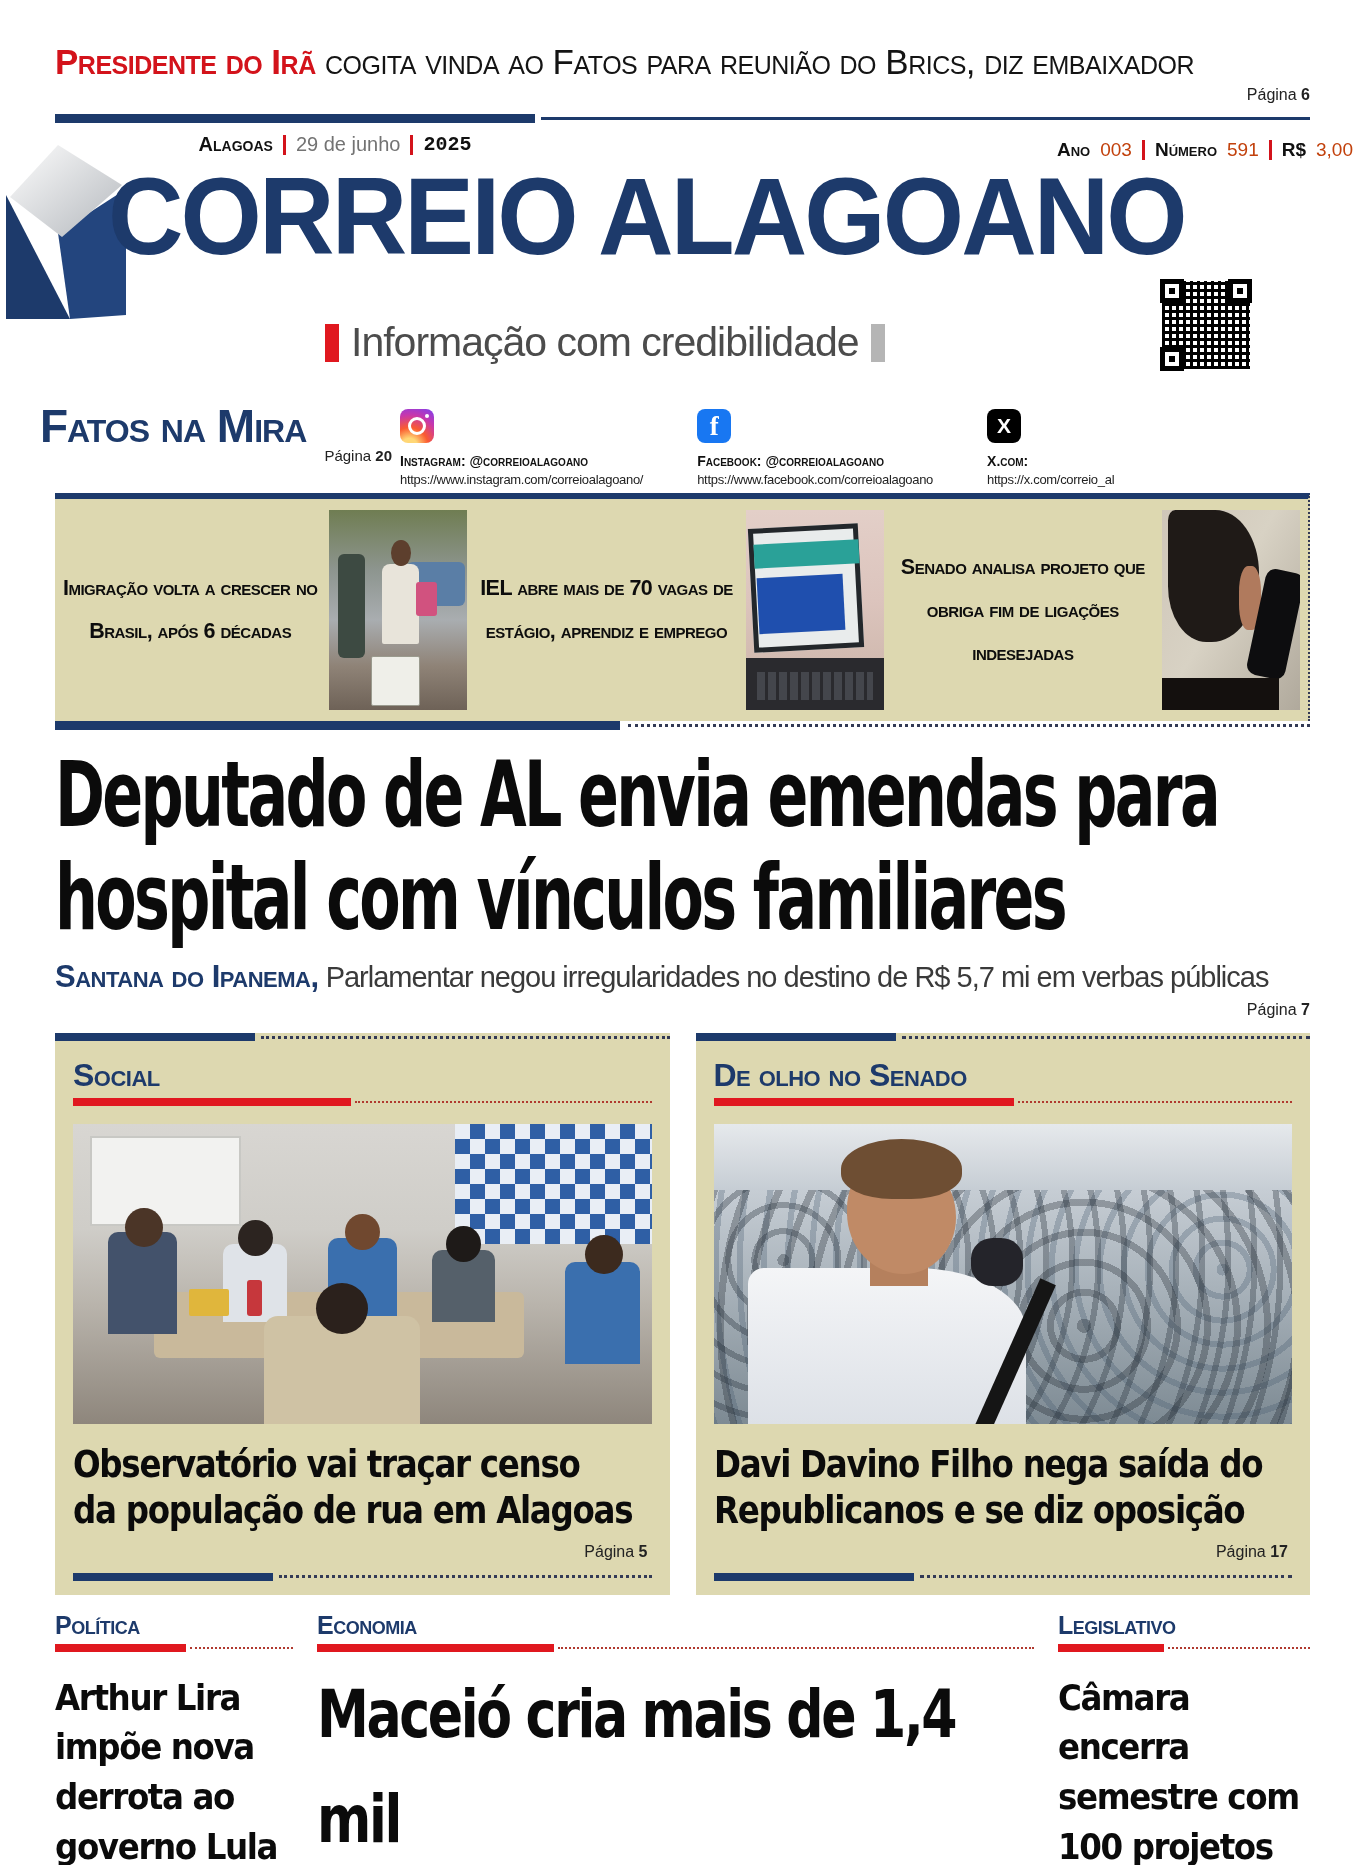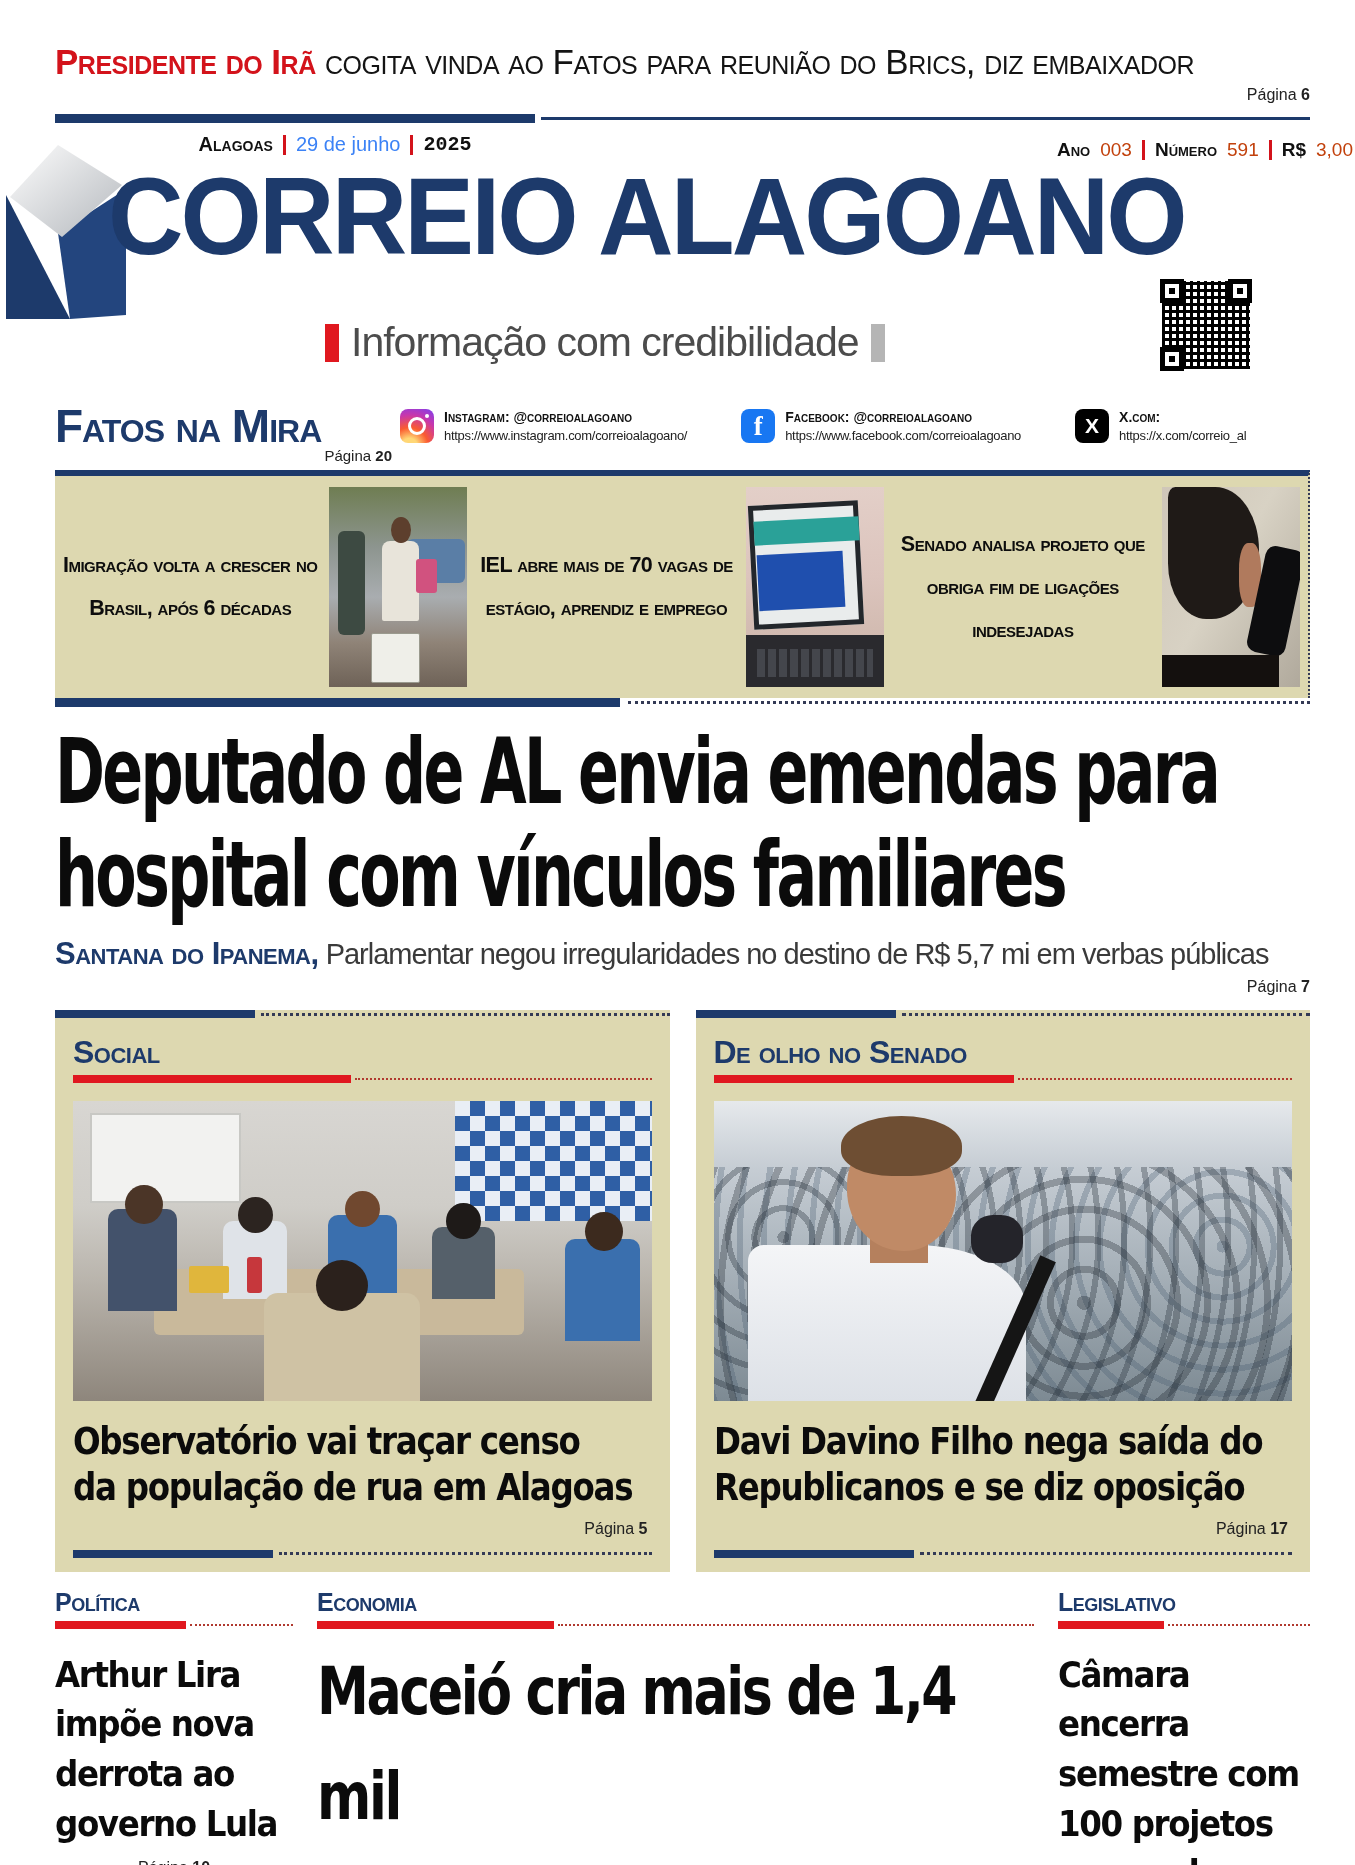--- a/index.html
+++ b/index.html
@@ -22,21 +22,21 @@
   .toprule { display:flex; align-items:center; margin-top:10px; }
   .toprule .thick { width:480px; height:9px; background:#1d3a6b; }
   .toprule .thin  { flex:1; height:3px; background:#1d3a6b; margin-left:6px; }
 
   
   .masthead { position:relative; height:278px; }
   .logo { position:absolute; left:0; top:14px; width:152px; height:192px; }
   .dateline { position:absolute; left:170px; top:10px; width:330px; text-align:center;
               font-size:20px; display:flex; align-items:center; justify-content:center; gap:10px; white-space:nowrap;}
   .dl-region { font-variant:small-caps; font-weight:bold; color:#111; }
-  .dl-date { color:#3b82f6; }
+  .dl-date { color:#737373; }
   .dl-year { font-weight:bold;font-family:Liberation Mono, monospace; }
   .pipe { display:inline-block; width:0; height:20px; border-left:3px solid #d3131b; }
   .issueline { position:absolute; right:2px; top:16px; font-size:19px;
                display:flex; align-items:center; gap:10px; white-space:nowrap; }
   .issueline .lab { font-variant:small-caps; font-weight:bold; }
   .issueline .val { color:#c2410c; }
   .mast-title { position:absolute; left:108px; top:38px; color:#1d3a6b;
                 font-size:110px; font-weight:bold; letter-spacing:-3px; white-space:nowrap;
                 transform:scaleX(0.95); transform-origin:0 50%; line-height:1; }
   .tagline { position:absolute; left:325px; top:196px; display:flex; align-items:center; gap:12px; }
@@ -46,26 +46,26 @@
   .tagblk.gray { background:#b5b5b5; }
   .qr { position:absolute; right:105px; top:158px; width:88px; height:88px; background:
         repeating-linear-gradient(90deg,#000 0 3px,transparent 3px 7px),
         repeating-linear-gradient(0deg,#000 0 3px,#fff 3px 7px); }
   .qf { position:absolute; width:24px; height:24px; border:5px solid #000; background:#fff; }
   .qf::after { content:""; position:absolute; inset:4px; background:#000; }
   .qf.tl { left:-2px; top:-2px; } .qf.tr { right:-2px; top:-2px; } .qf.bl { left:-2px; bottom:-2px; }
 
   
   .fatos-header { display:flex; align-items:flex-start; margin-top:2px; }
-  .fh-title { width:400px; padding-left:55px; }
+  .fh-title { width:400px; padding-left:40px; }
   .fh-title .big { font-variant:small-caps; font-weight:bold; color:#1d3a6b; font-size:46px;
                    letter-spacing:-1px; line-height:1.0; }
   .fh-title .pageref { text-align:right; margin:-2px 8px 0 0; font-size:15px; }
   .socials { flex:1; display:flex; gap:54px; padding-top:6px; }
-  .social { display:flex; gap:10px; align-items:flex-start; }
+  .social { display:flex; gap:10px; align-items:flex-start;flex-direction:column; }
   .sicon { width:34px; height:34px; border-radius:8px; position:relative; flex:none; }
   .sicon.ig { background:radial-gradient(circle at 28% 110%, #ffd776 0 18%, #fa5b30 42%, #c837ab 70%, #7b3ff2 100%); }
   .sicon.ig::before { content:""; position:absolute; inset:8px; border:3px solid #fff; border-radius:50%; }
   .sicon.ig::after { content:""; position:absolute; top:5px; right:5px; width:4px; height:4px; background:#fff; border-radius:50%; }
   .sicon.fb { background:#1877f2; }
   .sicon.fb::after { content:"f"; position:absolute; inset:0; color:#fff; font-weight:bold;
                      font-size:27px; text-align:center; line-height:34px; font-family:"Liberation Serif", serif; }
   .sicon.xx { background:#000; }
   .sicon.xx::after { content:"X"; position:absolute; inset:0; color:#fff; font-weight:bold;
                      font-size:21px; text-align:center; line-height:34px; }

